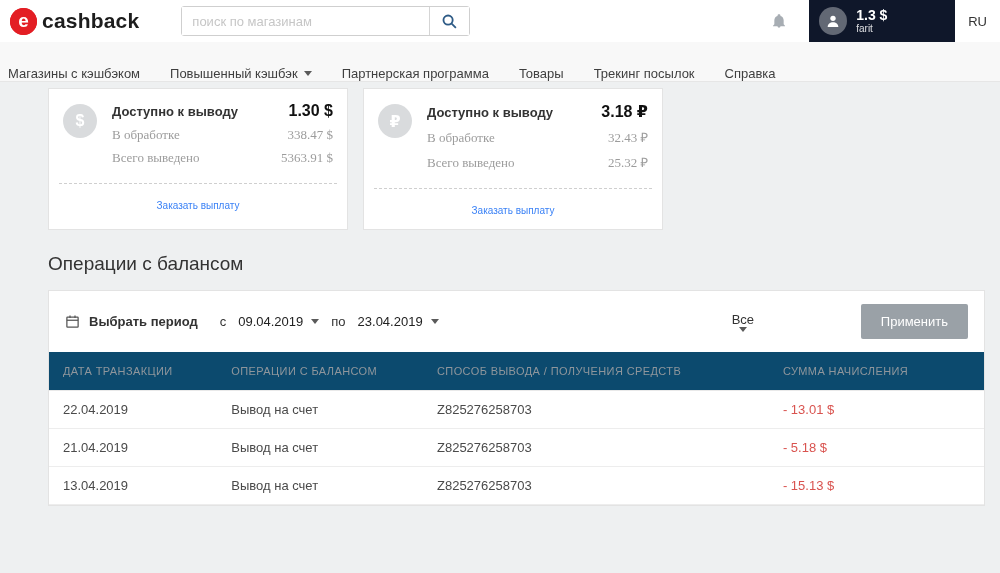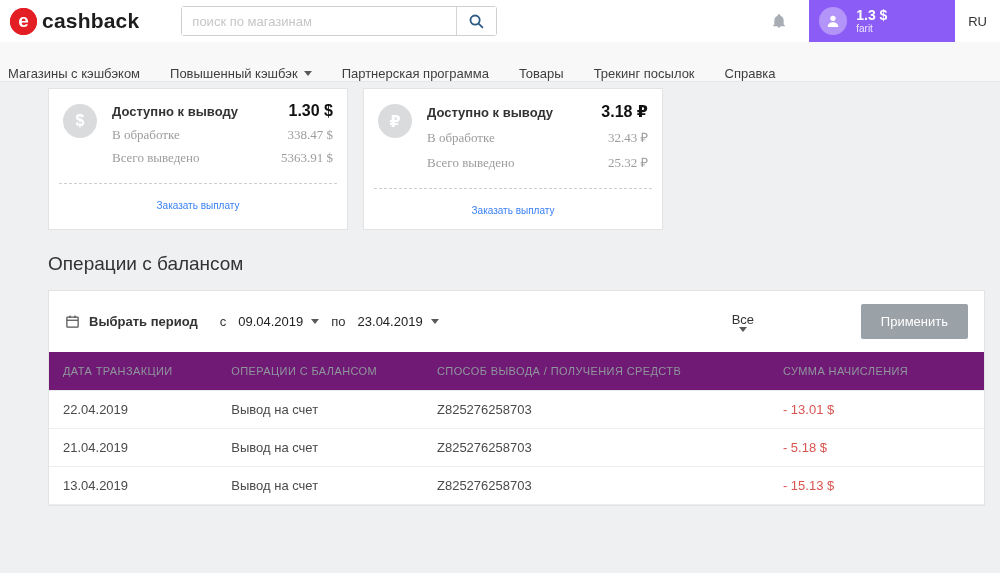--- a/index.html
+++ b/index.html
@@ -17,38 +17,38 @@
   }
   .logo { display: flex; align-items: center; margin-left: 10px; cursor: pointer; }
   .logo-circle {
     width: 27px; height: 27px; border-radius: 50%; background: #e31e24;
     color: #fff; font-weight: bold; font-size: 19px; line-height: 25px;
     text-align: center; margin-right: 5px; box-shadow: inset 0 0 0 2px #e31e24;
   }
   .logo-text { font-size: 21px; font-weight: bold; color: #1d1d1d; letter-spacing: 0.2px; }
 
   .search-box {
-    margin-left: 42px; width: 316px; height: 30px; border: 1px solid #cfcfcf;
+    margin-left: 42px; width: 289px; height: 30px; border: 1px solid #cfcfcf;
     border-radius: 3px; display: flex; align-items: stretch; background: #fff;
   }
   .search-box input {
     flex: 1; border: none; outline: none; padding: 0 10px; font-size: 13px;
     color: #555; font-family: inherit;
   }
   .search-box input::placeholder { color: #c6c6c6; }
   .search-btn {
     width: 40px; border: none; border-left: 1px solid #d5d5d5; background: #fff;
     display: flex; align-items: center; justify-content: center; cursor: pointer;
   }
 
   .header-right { margin-left: auto; display: flex; align-items: center; height: 100%; }
   .bell { margin-right: 22px; cursor: pointer; display: flex; align-items: center; }
 
   .user-box {
-    height: 42px; width: 146px; background: #8b5cf6; display: flex;
+    height: 42px; width: 146px; background: #0f172a; display: flex;
     align-items: center; padding: 0 10px; cursor: pointer;
   }
   .avatar {
     width: 28px; height: 28px; border-radius: 50%; background: rgba(255,255,255,0.35);
     display: flex; align-items: center; justify-content: center; margin-right: 9px;
     flex-shrink: 0;
   }
   .user-texts { display: flex; flex-direction: column; line-height: 1.15; }
   .user-balance { color: #fff; font-size: 14px; font-weight: bold; }
   .user-name { color: rgba(255,255,255,0.85); font-size: 10px; }
@@ -108,21 +108,21 @@
   }
   .apply-btn {
     margin-left: 32px; background: #9aa1a7; color: #fff; border: none;
     font-size: 13px; padding: 10px 20px; cursor: pointer; border-radius: 2px;
     font-family: inherit;
   }
 
   
   table { width: 100%; border-collapse: collapse; }
   thead th {
-    background: #701a75; color: #8f969c; font-size: 11px; font-weight: normal;
+    background: #0c4a6e; color: #8f969c; font-size: 11px; font-weight: normal;
     text-align: left; padding: 13px 14px; letter-spacing: 0.4px;
     border-bottom: 1px solid #e9e9e9; white-space: nowrap;
   }
   tbody td {
     padding: 11px 14px; font-size: 13px; color: #4a4a4a;
     border-bottom: 1px solid #ededed; background: #fff;
   }
   td.amount { color: #d9534f; }
 </style>
 </head>

